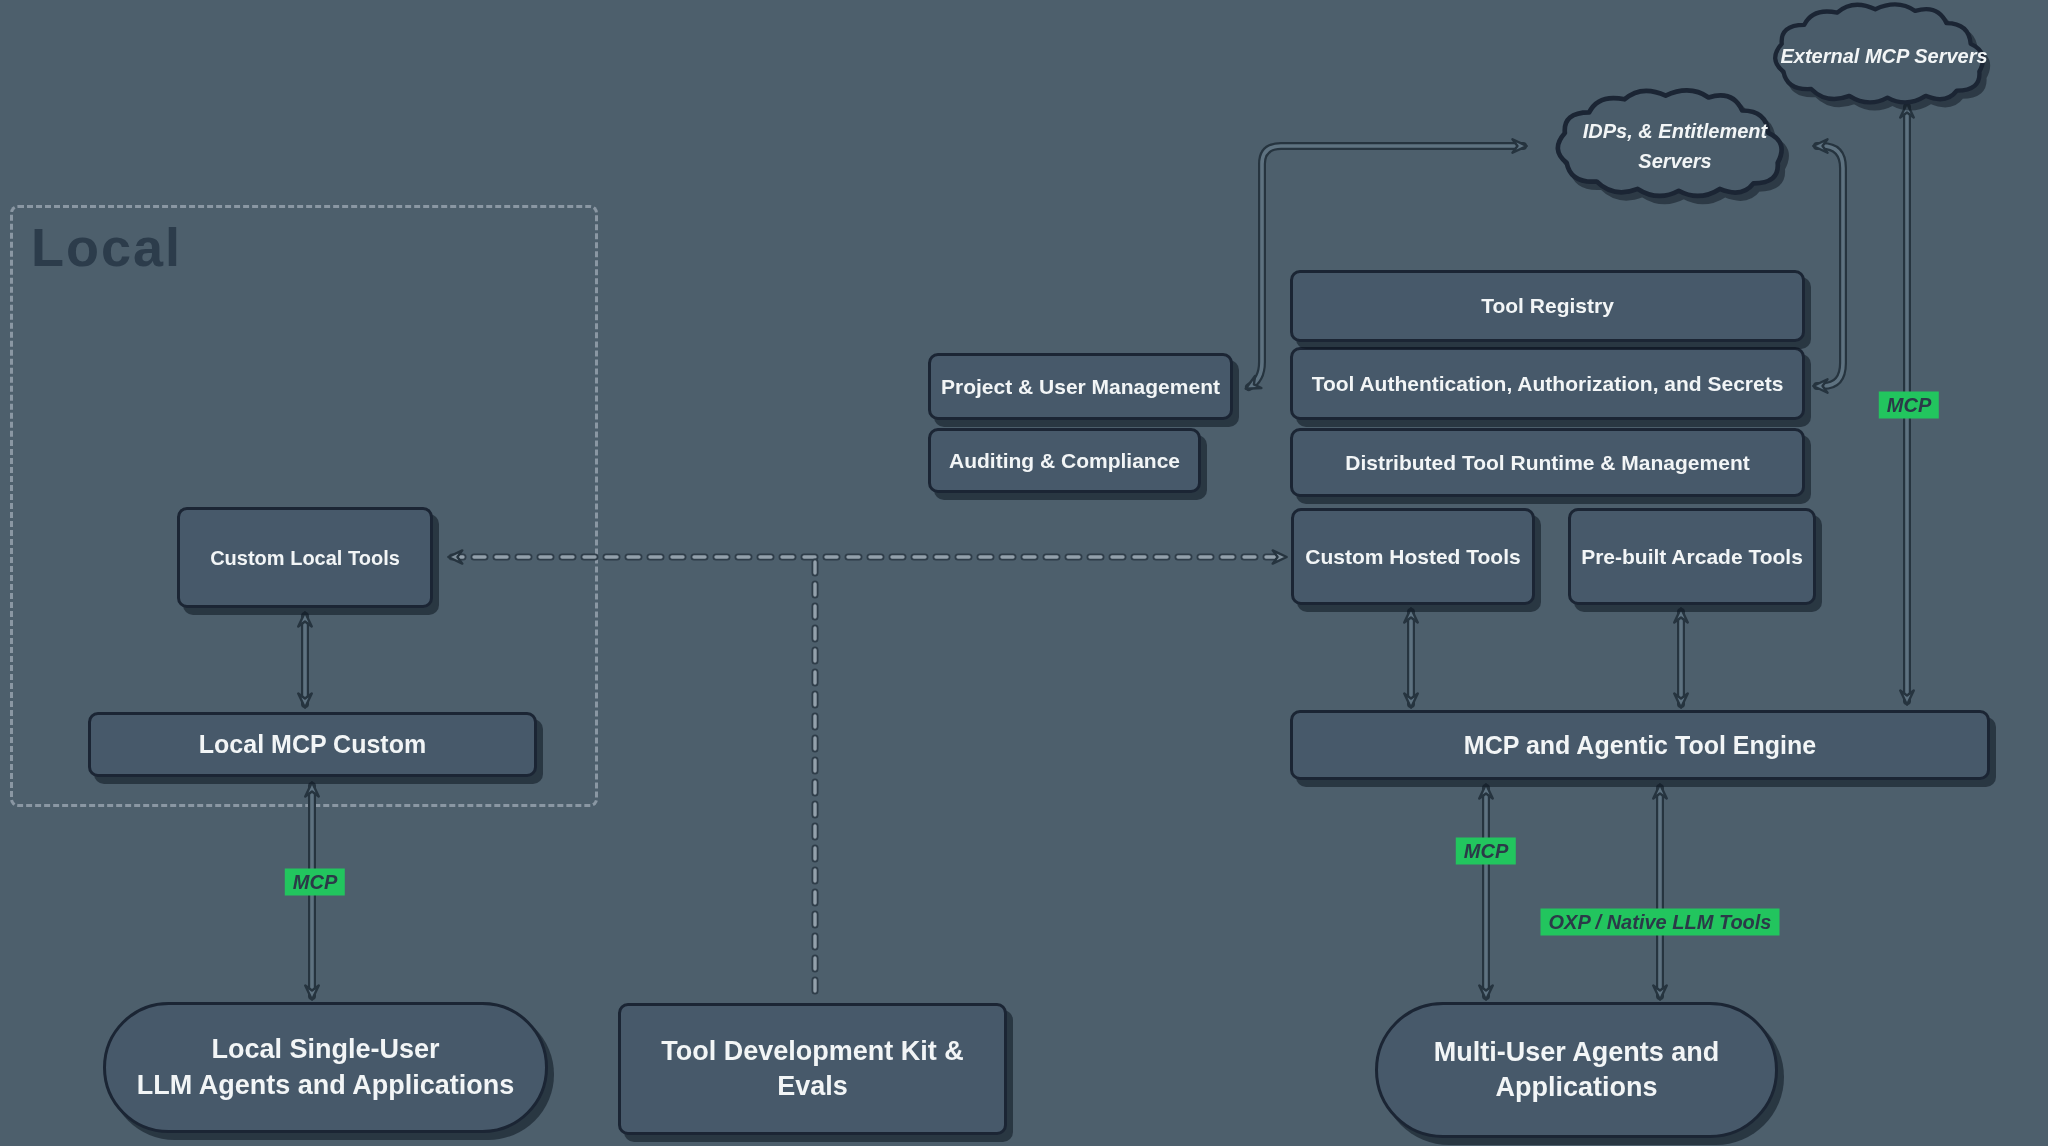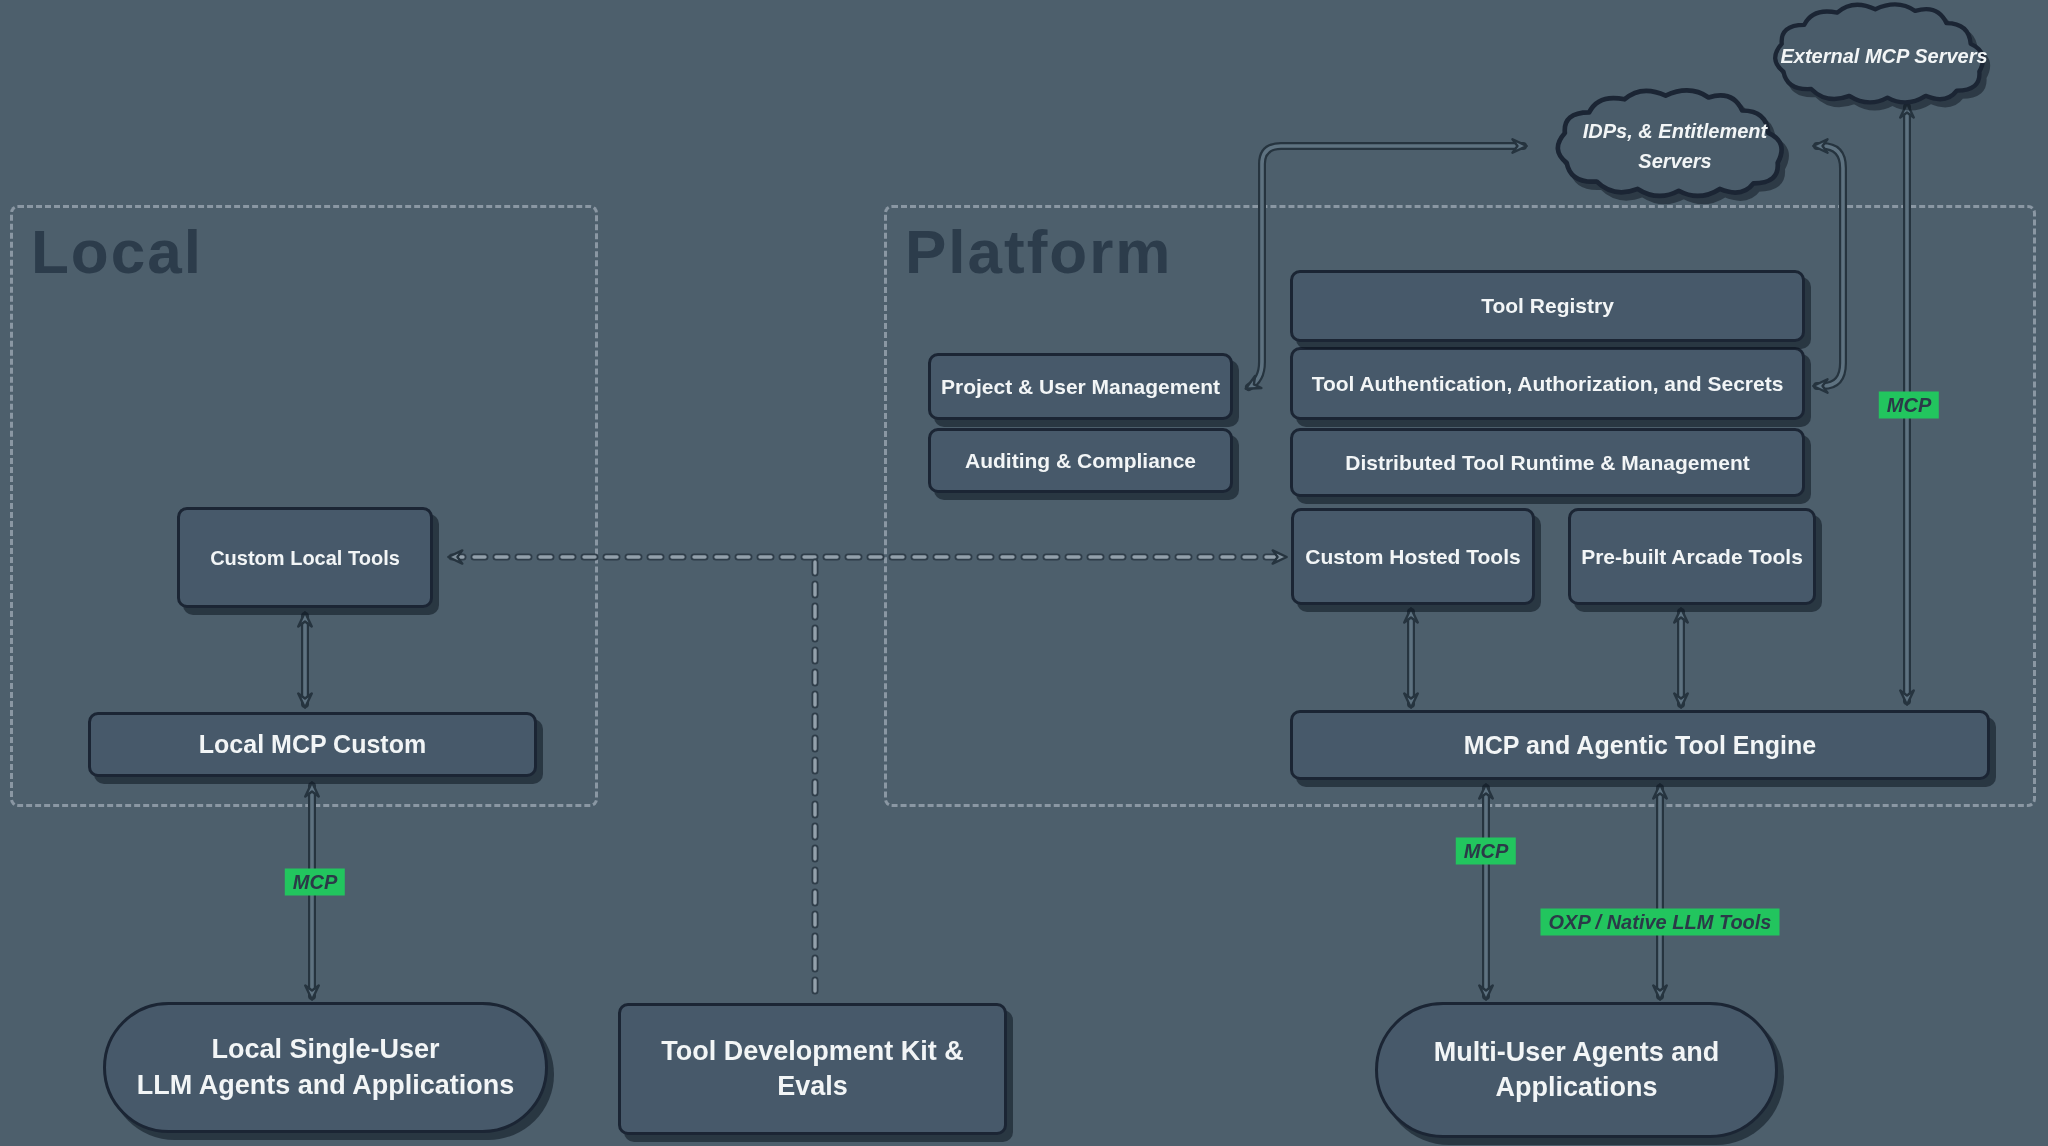--- a/index.html
+++ b/index.html
@@ -7,21 +7,21 @@
     position:relative; width:2048px; height:1146px; overflow:hidden;
     background:#4d5f6c;
     font-family:"Liberation Sans", sans-serif;
   }
   .region{
     position:absolute; border:3px dashed #8a97a3; border-radius:8px;
     box-sizing:border-box;
   }
   .region-title{
     position:absolute; top:8px; left:18px;
-    font-size:62px; font-weight:bold; letter-spacing:2px; color:#2c3c4b;
+    font-size:54px; font-weight:bold; letter-spacing:2px; color:#2c3c4b;
   }
   .node{
     position:absolute; box-sizing:border-box;
     background:#47596a; border:3px solid #1b2534; border-radius:10px;
     box-shadow:6px 7px 0 rgba(13,21,32,.55);
     color:#f2f5f6; font-weight:bold; font-size:21px;
     display:flex; align-items:center; justify-content:center;
     text-align:center; line-height:1.3; padding:4px 10px;
   }
   .node.big{ font-size:25px; }
@@ -50,23 +50,20 @@
   .nodes-layer{ position:absolute; inset:0; z-index:2; }
 </style>
 </head>
 <body>
 
 <div class="canvas">
 
   <div class="region" style="left:10px; top:205px; width:588px; height:602px;">
     <div class="region-title">Local</div>
   </div>
-  <div class="region" style="left:884px; top:205px; width:1152px; height:602px;">
-    <div class="region-title">Platform</div>
-  </div>
 
   <svg class="wires" viewBox="0 0 2048 1146" width="2048" height="1146">
     <defs>
       <marker id="head" viewBox="0 0 12 12" refX="8.5" refY="6" markerWidth="5" markerHeight="5" orient="auto-start-reverse">
         <path d="M1.5 1.5 L11 6 L1.5 10.5 L4.8 6 Z" fill="#5e7280" stroke="#26343f" stroke-width="1.6" stroke-linejoin="round"></path>
       </marker>
       <marker id="headDashed" viewBox="0 0 12 12" refX="8.5" refY="6" markerWidth="5.2" markerHeight="5.2" orient="auto-start-reverse">
         <path d="M1.5 1.5 L11 6 L1.5 10.5 L4.8 6 Z" fill="#7e8e9a" stroke="#26343f" stroke-width="1.6" stroke-linejoin="round"></path>
       </marker>
     </defs>
@@ -161,21 +158,21 @@
       </span>
     </div>
 
     <div class="node tdk" style="left:618px; top:1003px; width:389px; height:132px;">
       <span>Tool Development Kit &amp; Evals</span>
     </div>
 
     <div class="node" style="left:928px; top:353px; width:305px; height:67px;">
       <span>Project &amp; User Management</span>
     </div>
-    <div class="node" style="left:928px; top:428px; width:305px; height:65px;">
+    <div class="node" style="left:928px; top:428px; width:273px; height:65px;">
       <span>Auditing &amp; Compliance</span>
     </div>
 
     <div class="node" style="left:1290px; top:347px; width:515px; height:73px;">
       <span>Tool Authentication, Authorization, and Secrets</span>
     </div>
     <div class="node" style="left:1290px; top:270px; width:515px; height:72px;">
       <span>Tool Registry</span>
     </div>
     <div class="node" style="left:1290px; top:428px; width:515px; height:69px;">

